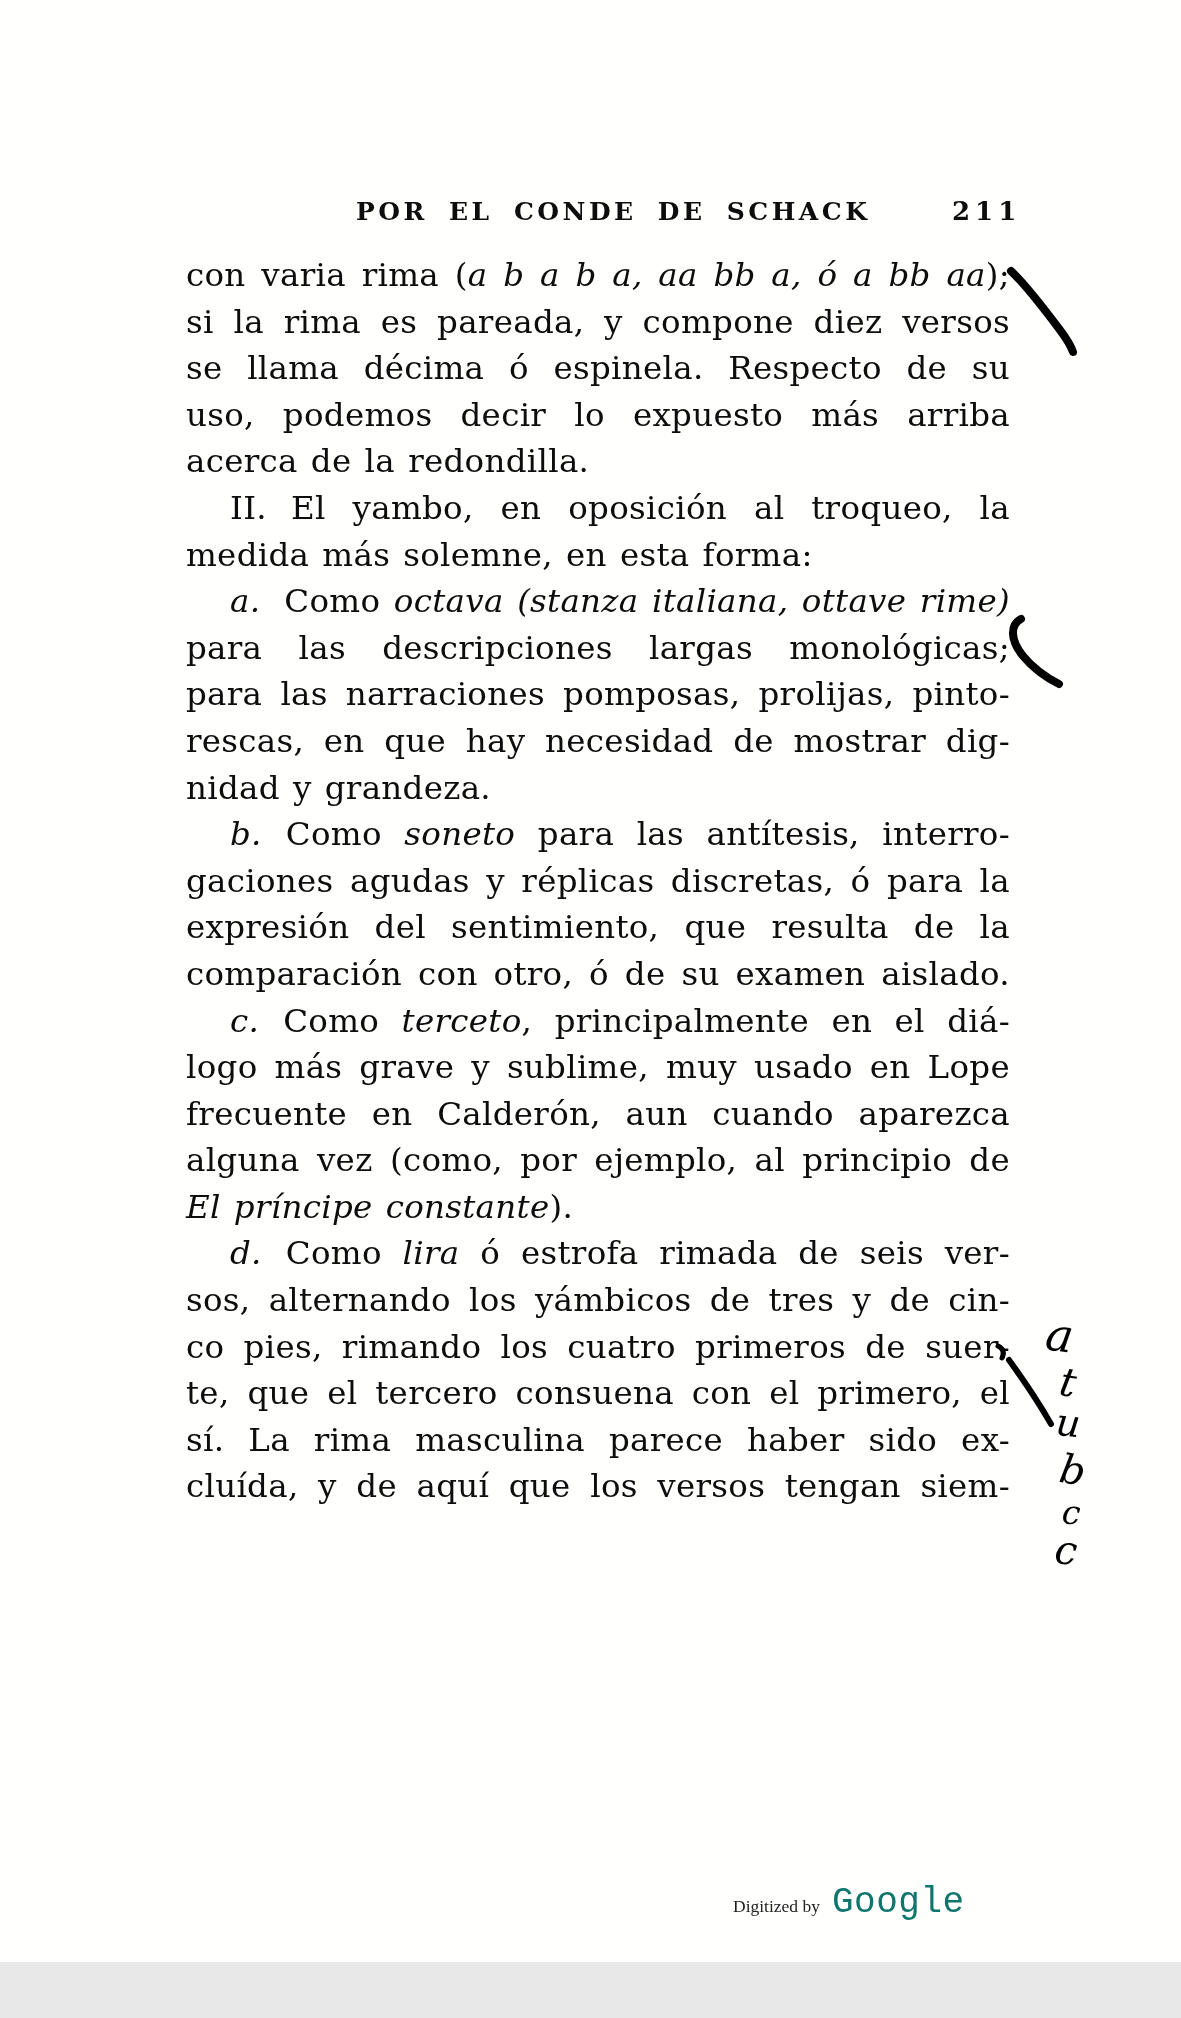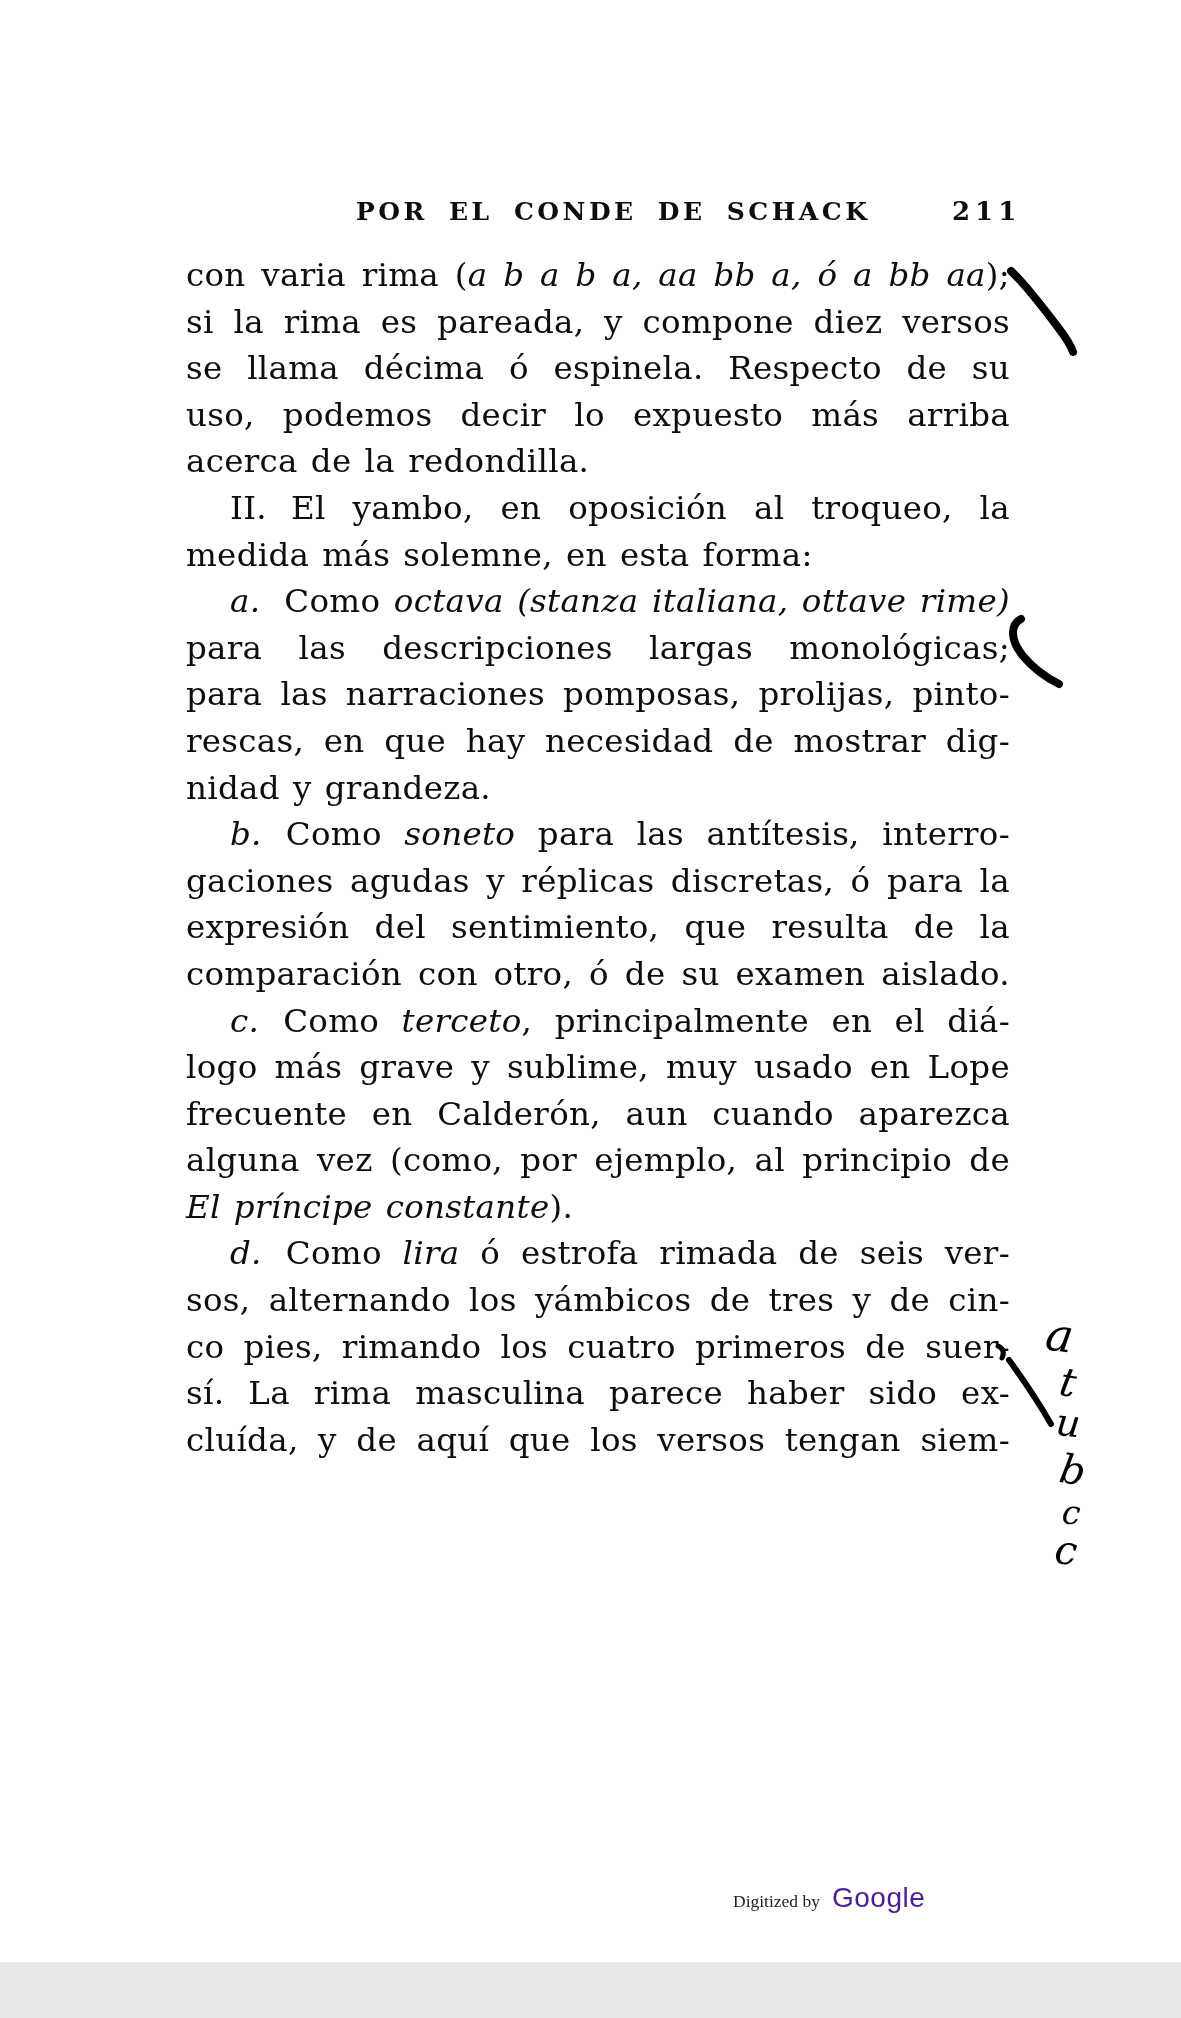--- a/index.html
+++ b/index.html
@@ -46,22 +46,22 @@
   }
   .footer{
     position:absolute;top:1882px;left:733px;
     display:flex;align-items:baseline;gap:12px;
   }
   .footer .digitized{
     font-family:Liberation Serif, serif;
     font-size:17.5px;color:#222;
   }
   .footer .glogo{
-    font-family:Liberation Sans, sans-serif;
-    font-size:28px;color:#4c1d95;letter-spacing:0.5px;
+    font-family:Liberation Mono, monospace;
+    font-size:36px;color:#0f766e;letter-spacing:0.5px;
   }
 </style>
 </head>
 <body>
 
 <div class="page">
 
   <div class="header-title">POR EL CONDE DE SCHACK</div>
 
   <div class="page-number">211</div>
@@ -84,20 +84,21 @@
       <div class="line"><span>expresión del sentimiento, que resulta de la</span></div>
       <div class="line"><span>comparación con otro, ó de su examen aislado.</span></div>
       <div class="line ind"><em class="seg-gap">c.</em><span>Como </span><em>terceto</em><span>, principalmente en el diá-</span></div>
       <div class="line"><span>logo más grave y sublime, muy usado en Lope</span></div>
       <div class="line"><span>frecuente en Calderón, aun cuando aparezca</span></div>
       <div class="line"><span>alguna vez (como, por ejemplo, al principio de</span></div>
       <div class="line noj"><em>El príncipe constante</em><span>).</span></div>
       <div class="line ind"><em class="seg-gap">d.</em><span>Como </span><em>lira</em><span> ó estrofa rimada de seis ver-</span></div>
       <div class="line"><span>sos, alternando los yámbicos de tres y de cin-</span></div>
       <div class="line"><span>co pies, rimando los cuatro primeros de suer-</span></div>
+      <div class="line"><span>te, que el tercero consuena con el primero, el</span></div>
       <div class="line"><span>sí. La rima masculina parece haber sido ex-</span></div>
       <div class="line"><span>cluída, y de aquí que los versos tengan siem-</span></div>
     </div>
 
   <svg class="marginalia-svg" width="1181" height="2018" viewBox="0 0 1181 2018">
     <path d="M1011,271 C1025,284 1048,314 1060,330 C1066,338 1071,346 1073,352" fill="none" stroke="#000" stroke-width="8" stroke-linecap="round"></path>
     <path d="M1021,619 C1010,625 1010,640 1023,656 C1033,668 1047,678 1059,684" fill="none" stroke="#000" stroke-width="8" stroke-linecap="round"></path>
     <path d="M998,1346 q8,4 4,12" fill="none" stroke="#000" stroke-width="5" stroke-linecap="round"></path>
     <path d="M1009,1360 C1022,1378 1040,1405 1051,1424" fill="none" stroke="#000" stroke-width="6" stroke-linecap="round"></path>
   </svg>

